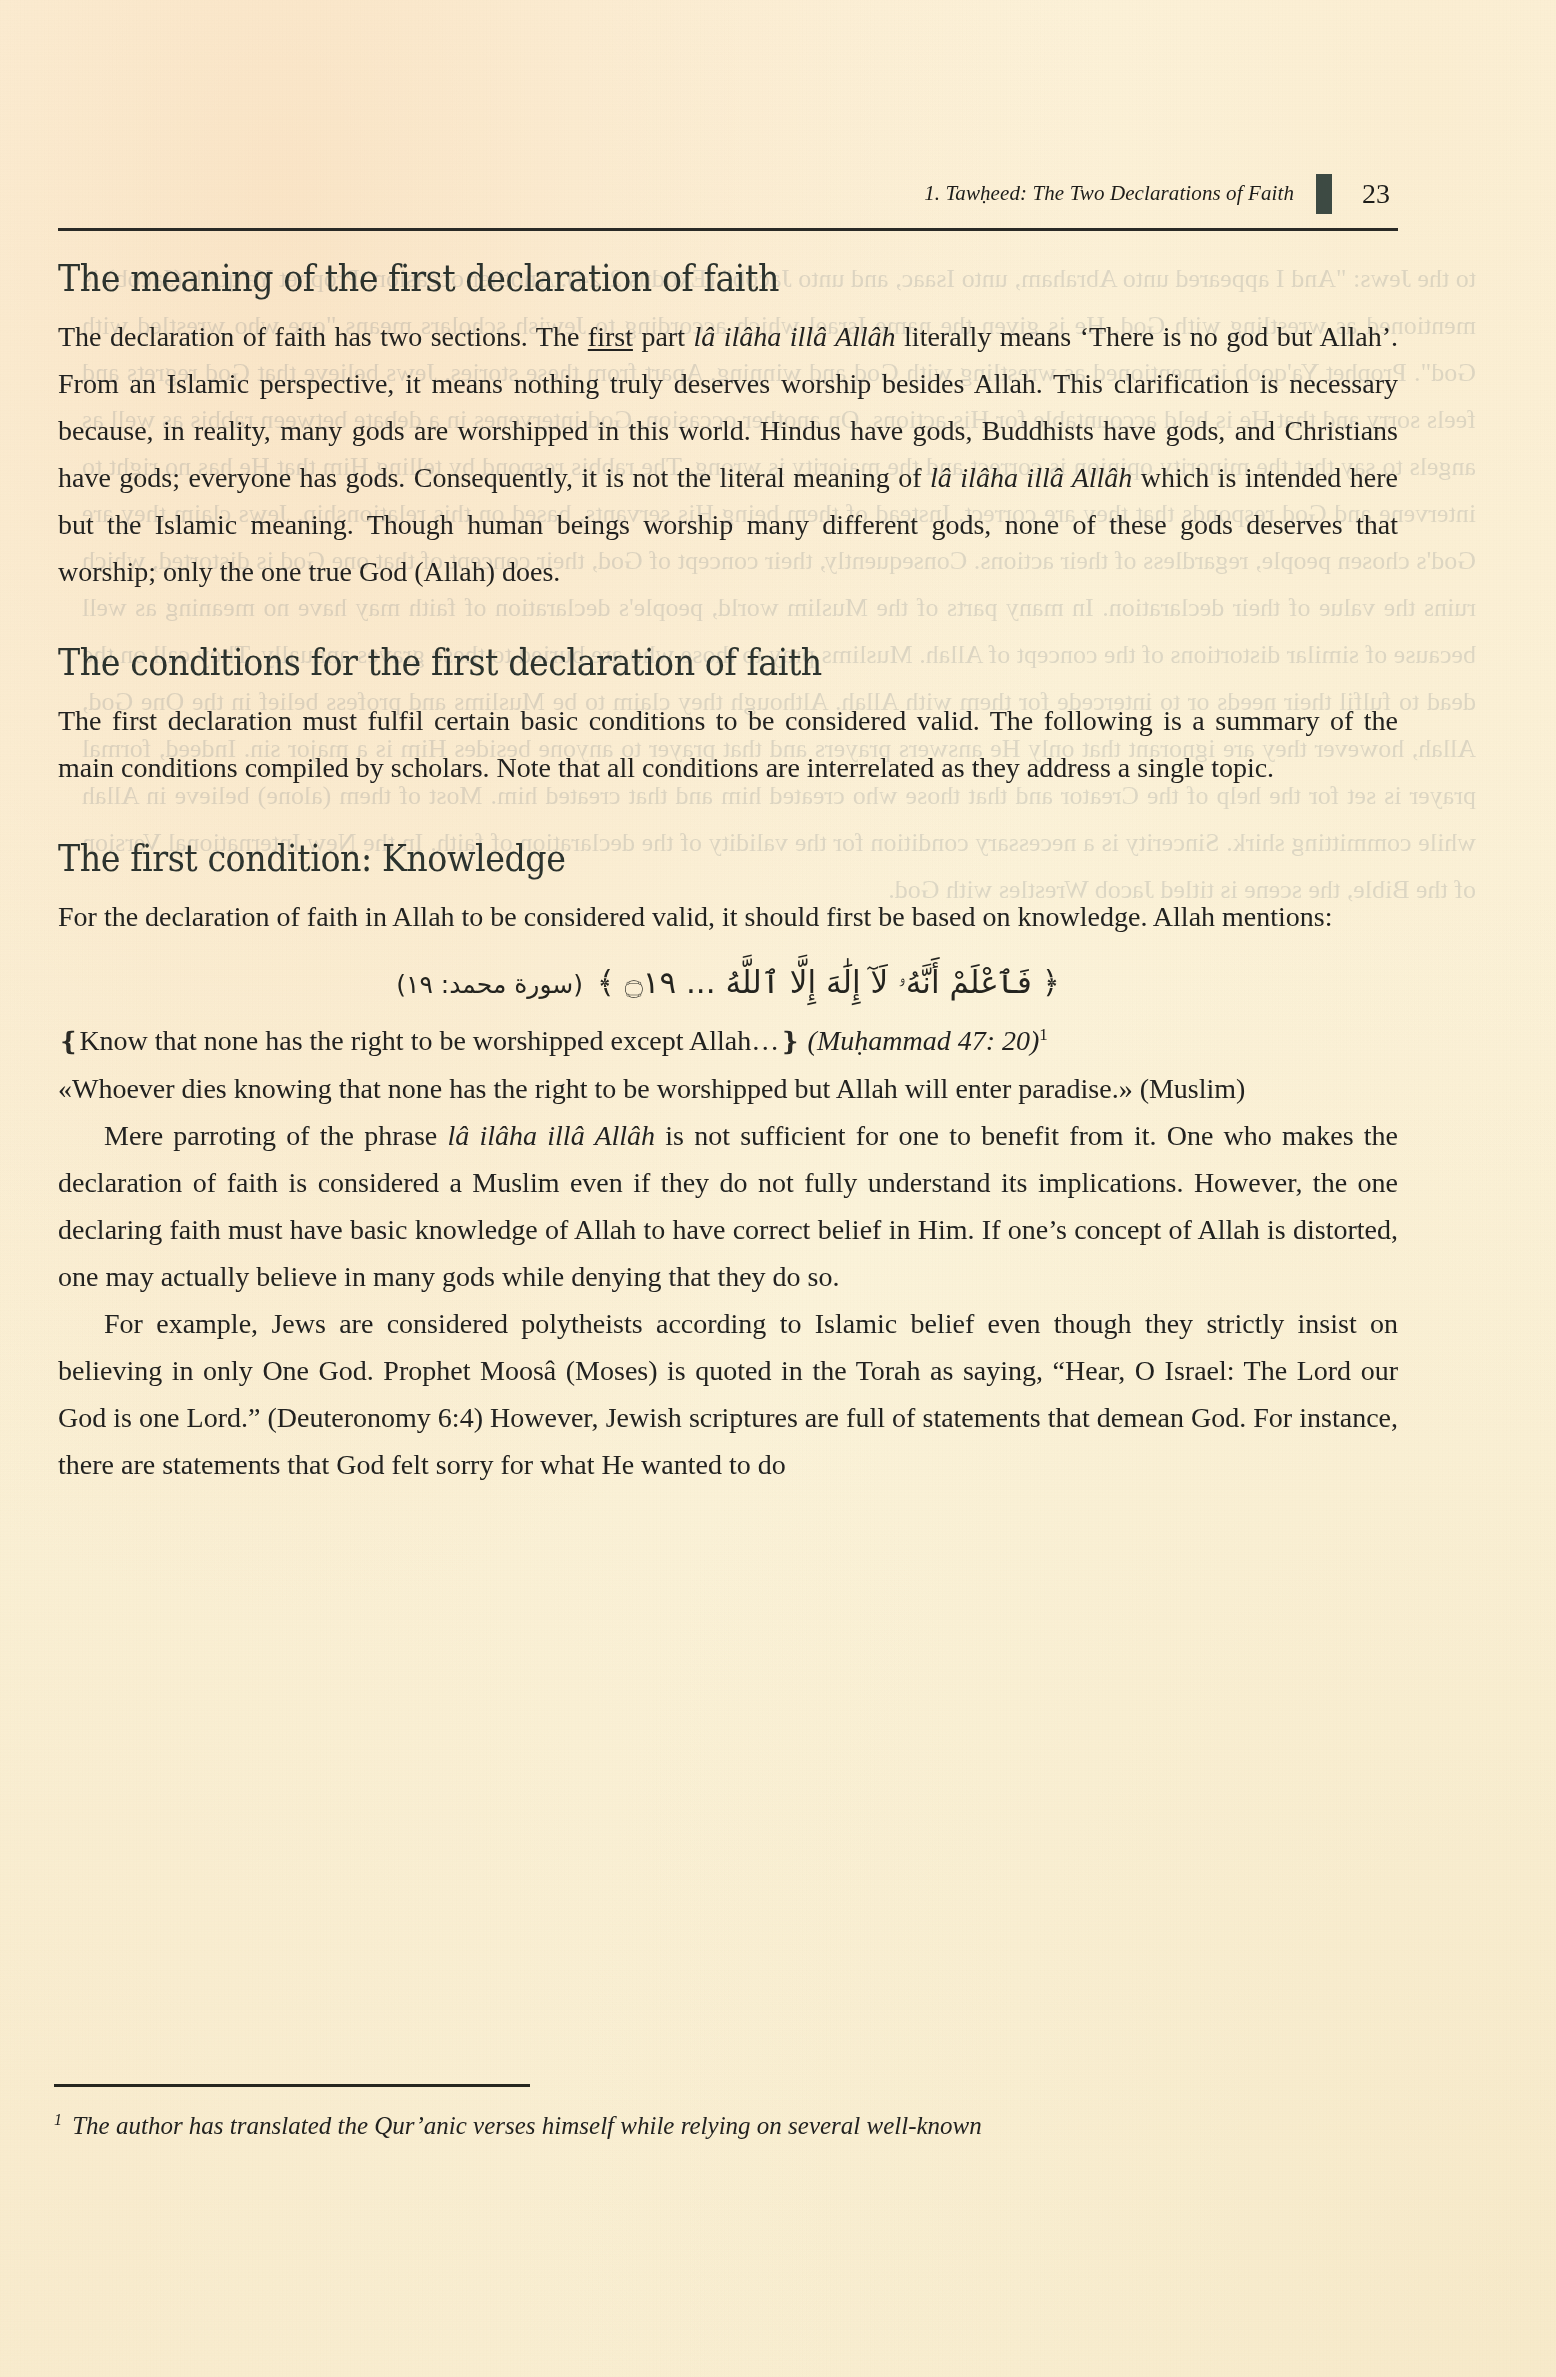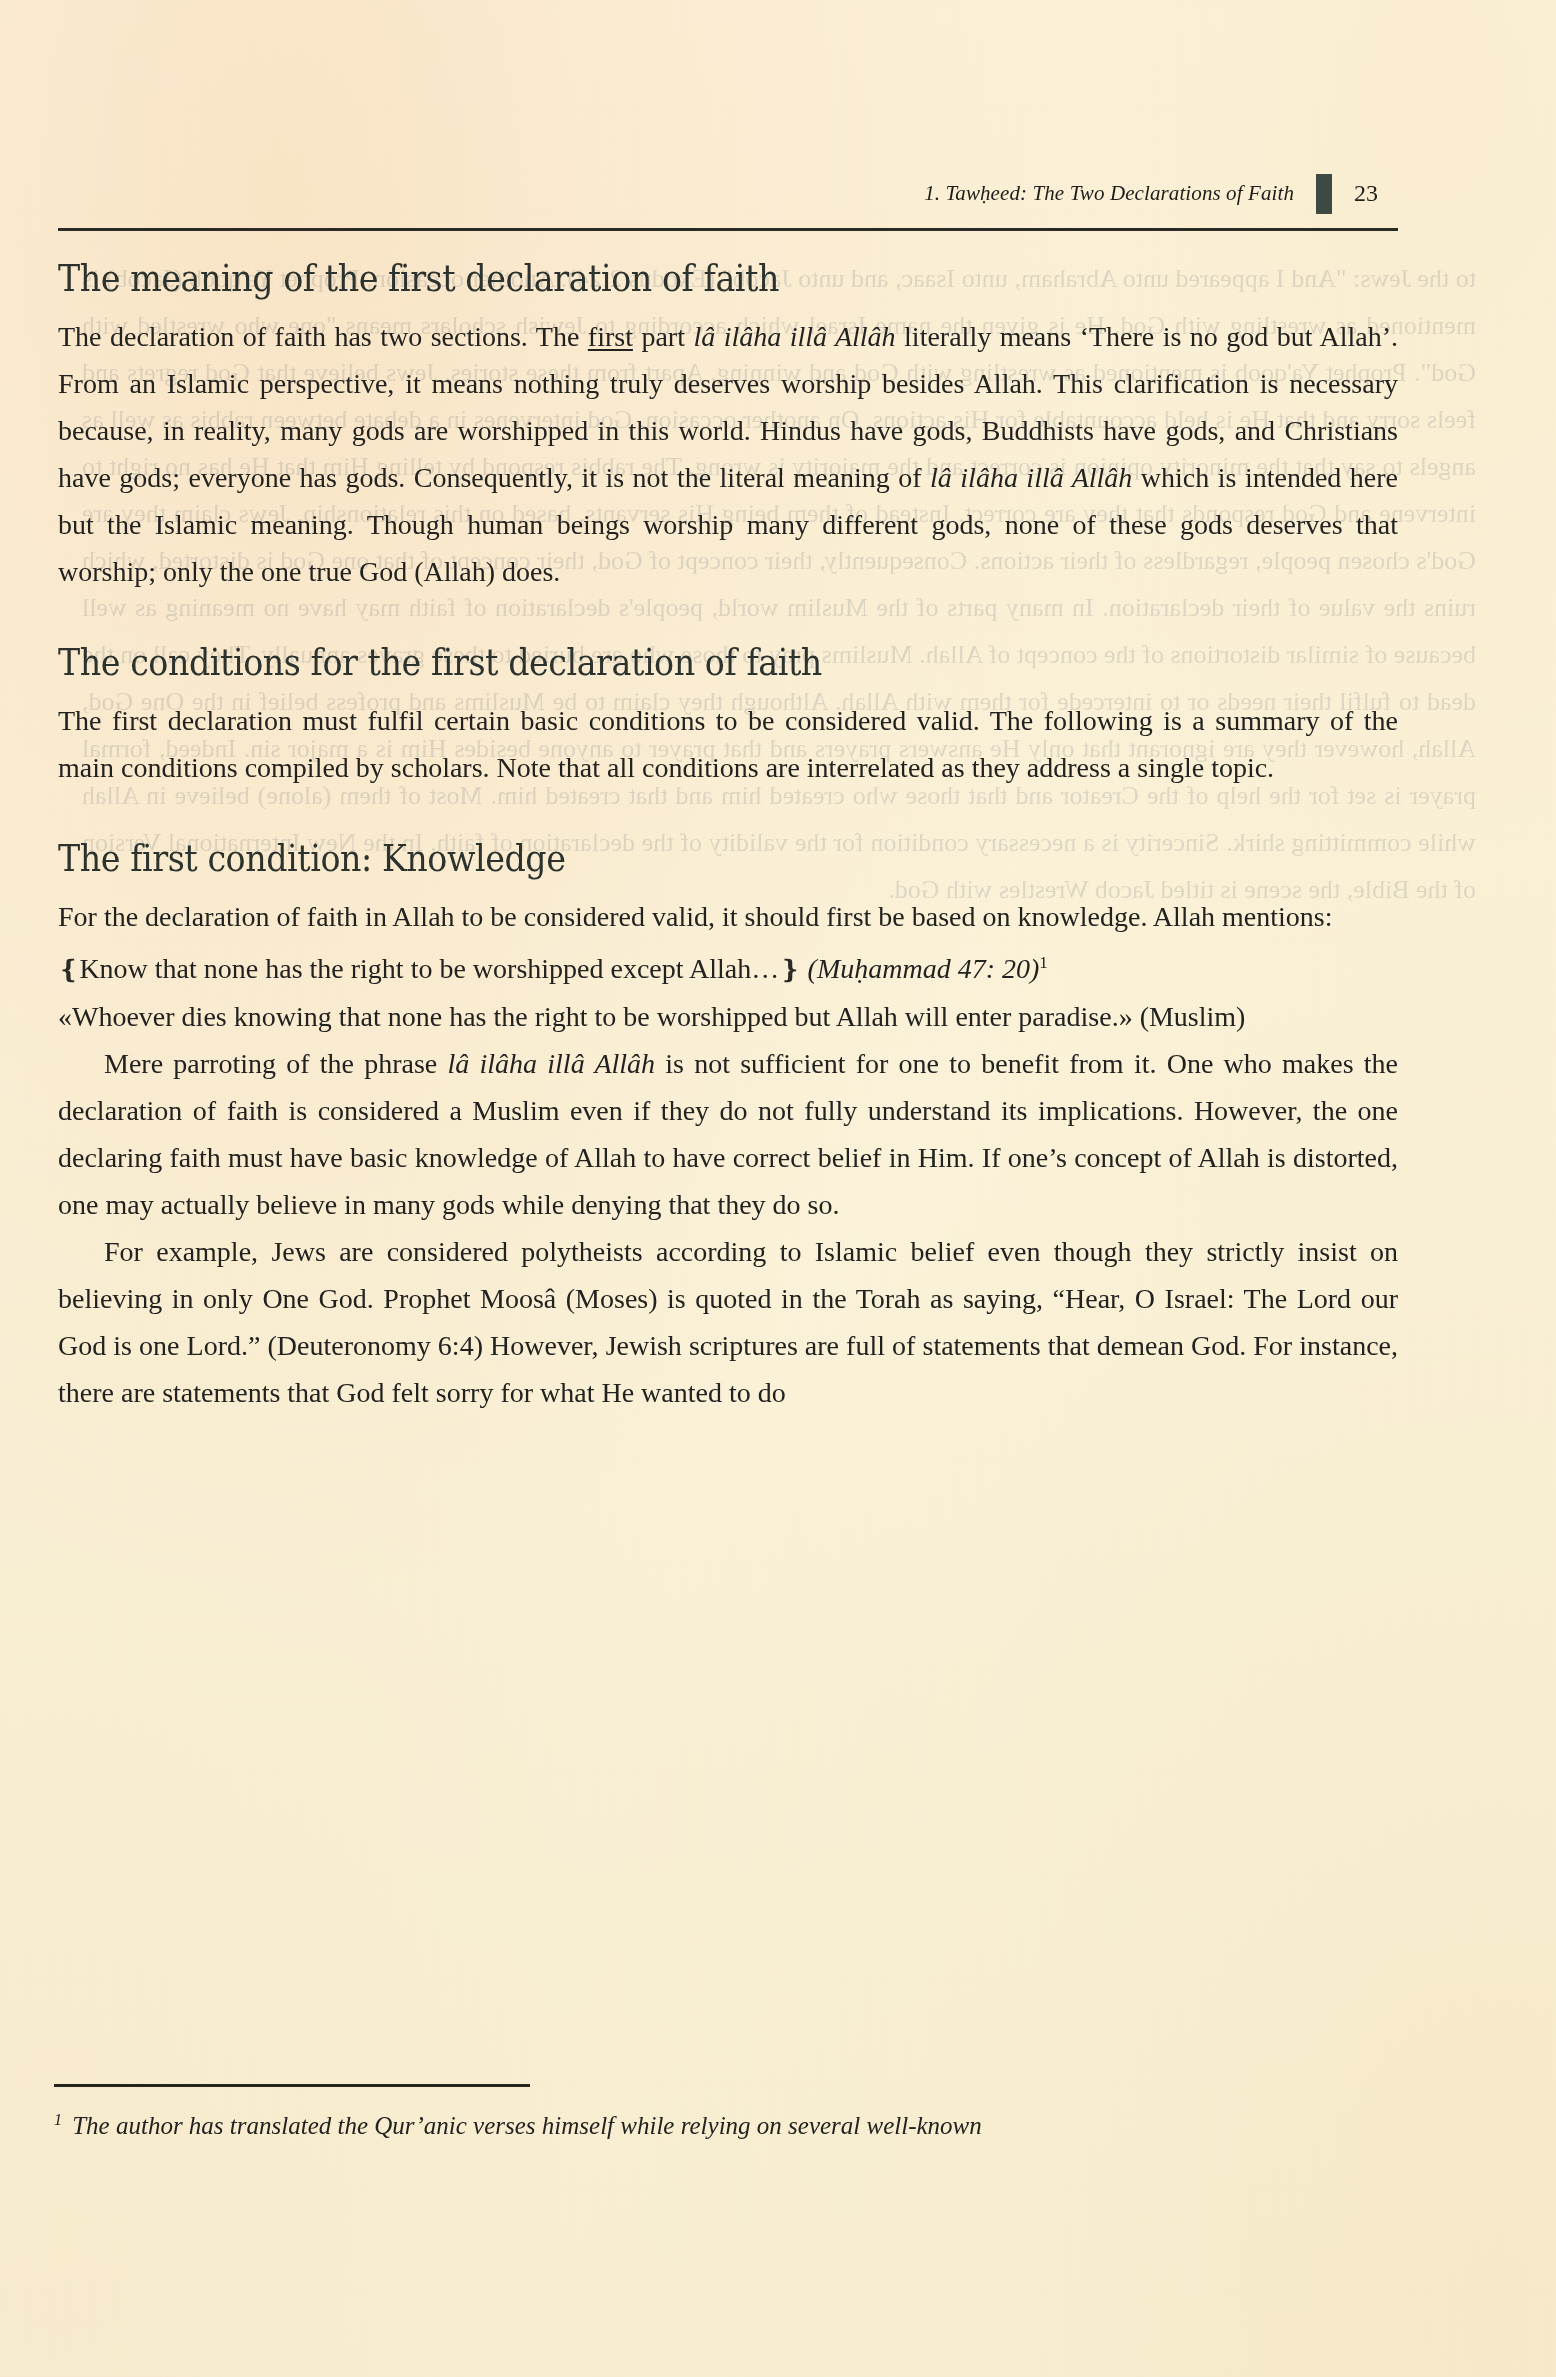--- a/index.html
+++ b/index.html
@@ -78,24 +78,24 @@
     white-space: nowrap;
   }
   .runhead-bar {
     width: 16px;
     height: 40px;
     background: #3d4a43;
     margin: 0 22px 0 22px;
     flex: none;
   }
   .runhead-folio {
-    font-size: 24px;
+    font-size: 28px;
     color: #1d1d1a;
     min-width: 44px;
-    text-align: left;
+    text-align: center;
   }
   .rule {
     height: 3.4px;
     background: #2a2a26;
     margin-top: 7.7px;
     margin-bottom: 25.5px;
   }
 
   h2.sec {
     font-family: "DejaVu Serif", "Liberation Serif", serif;
@@ -210,20 +210,23 @@
   <h2 class="sec gap">The conditions for the first declaration of faith</h2>
   <p class="body">
     <span>The first declaration must fulfil certain basic conditions to be considered valid. The following is a summary of the main conditions compiled by scholars. Note that all conditions are interrelated as they address a single topic.</span>
   </p>
 
   <h2 class="sec gap">The first condition: Knowledge</h2>
   <p class="body">
     <span>For the declaration of faith in Allah to be considered valid, it should first be based on knowledge. Allah mentions:</span>
   </p>
 
+  <div class="ayah-line">
+    <span>﴿ فَٱعْلَمْ أَنَّهُۥ لَآ إِلَٰهَ إِلَّا ٱللَّهُ ... ۝١٩ ﴾</span><span class="ayah-src">(سورة محمد: ١٩)</span>
+  </div>
 
   <p class="trans">
     <span class="brace">❴</span><span>Know that none has the right to be worshipped except Allah…</span><span class="brace">❵</span>
     <span class="cite-it">(Muḥammad 47: 20)</span><sup class="fn">1</sup>
   </p>
 
 
   <p class="body">
     <span>«</span><span>Whoever dies knowing that none has the right to be worshipped but Allah will enter paradise.</span><span>»</span>
     <span>(Muslim)</span>

